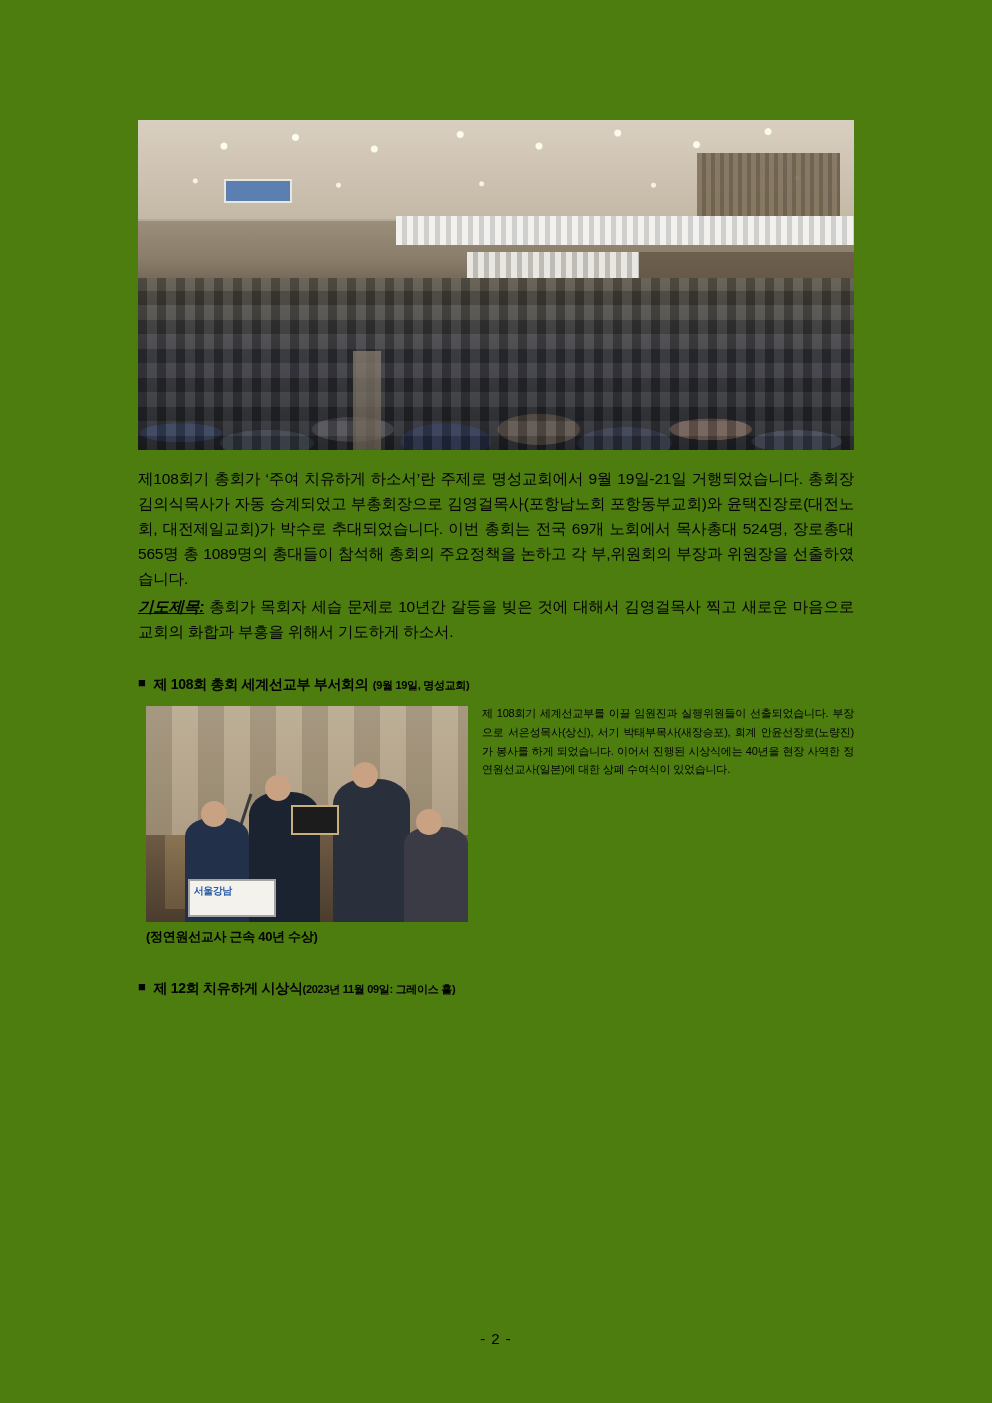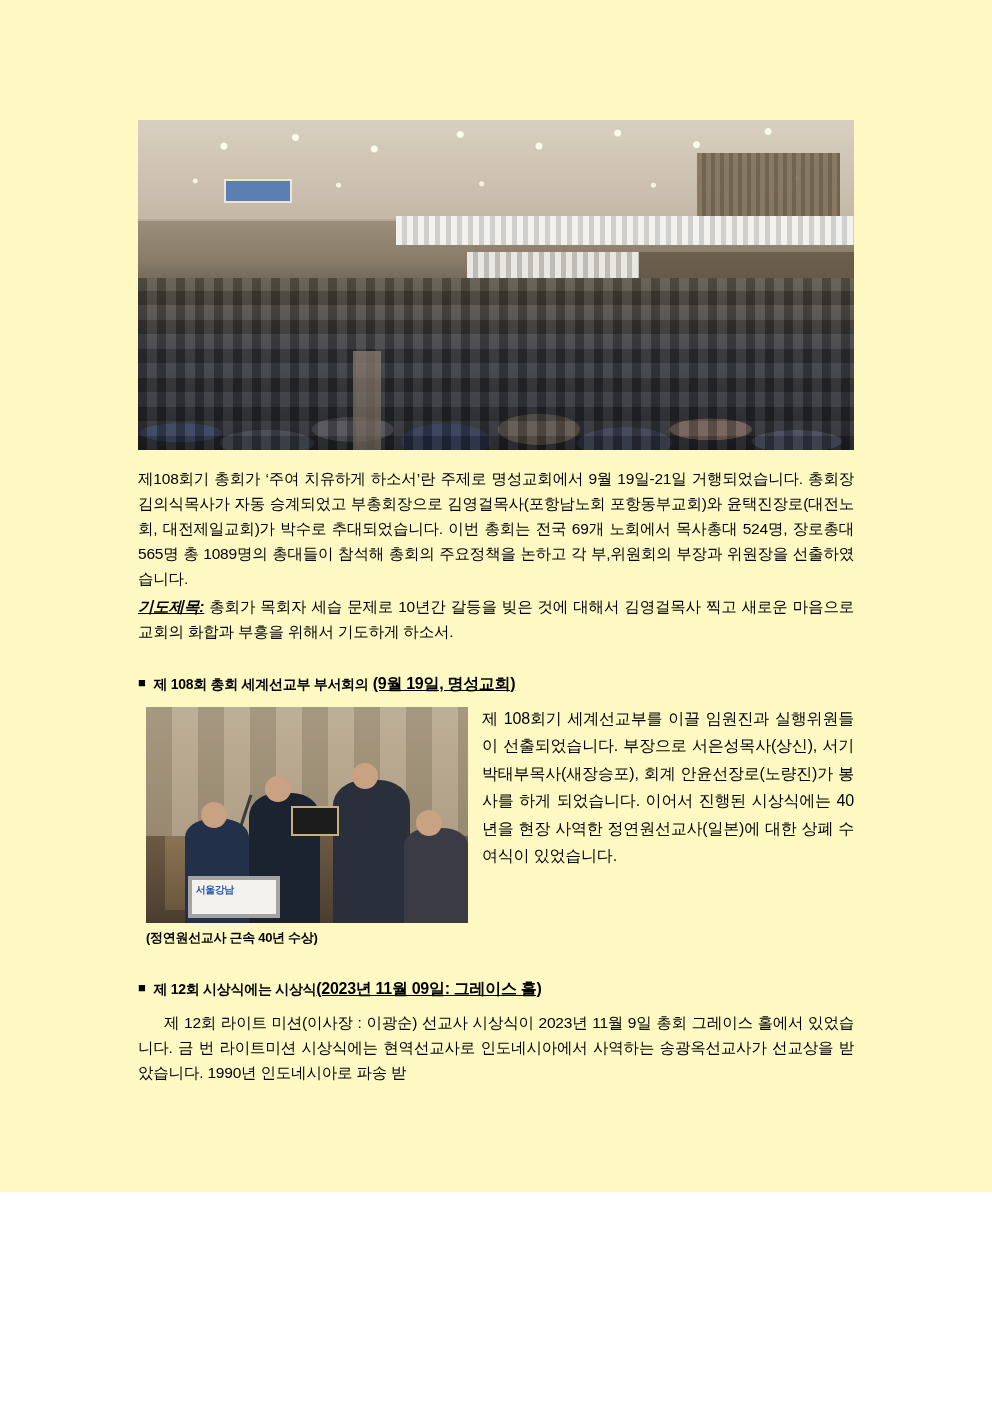--- a/index.html
+++ b/index.html
@@ -7,23 +7,23 @@
     padding: 0;
     background: #ffffff;
   }
   body {
     font-family: "Liberation Sans", sans-serif;
     color: #000000;
   }
   .page {
     position: relative;
     width: 992px;
-    height: 1192px;
+    height: 1403px;
     margin: 0 auto;
-    background: #fef9c3;
+    background: #4d7c0f;
     overflow: hidden;
   }
   .content {
     position: absolute;
     left: 138px;
     top: 120px;
     width: 716px;
   }
 
   
@@ -157,21 +157,21 @@
     letter-spacing: -0.3px;
     white-space: nowrap;
   }
   .sec-head .marker {
     display: inline-block;
     margin-right: 8px;
     font-size: 13px;
     vertical-align: 2px;
   }
   .sec-head .main { font-size: 14px; }
-  .sec-head .sub { font-size: 16px; font-weight: bold; text-decoration: underline; }
+  .sec-head .sub { font-size: 11px; font-weight: bold; }
 
   
   .figure-wrap {
     float: left;
     width: 322px;
     margin: 2px 14px 2px 8px;
   }
   .photo2 {
     position: relative;
     width: 322px;
@@ -192,21 +192,21 @@
     position: absolute; left: 0; bottom: 0; width: 100%; height: 40%;
     background: linear-gradient(180deg, #6d5a44 0%, #4b3d2e 100%);
   }
   .photo2 .podium {
     position: absolute; left: 6%; bottom: 6%; width: 26%; height: 34%;
     background: linear-gradient(180deg, #8a7354 0%, #6a573d 100%);
   }
   .photo2 .signboard {
     position: absolute; left: 13%; bottom: 2%; width: 26%; height: 16%;
     background: #f4f2ec;
-    border: 4px solid #a3a3a3;
+    border: 2px solid #a3a3a3;
   }
   .photo2 .signboard span {
     position: absolute; left: 4px; top: 3px;
     font-size: 10px; color: #2a5ba8; font-weight: bold;
     letter-spacing: -0.5px;
   }
   .photo2 .p1, .photo2 .p2, .photo2 .p3, .photo2 .p4 {
     position: absolute; bottom: 0;
     background: #1d2536;
     border-radius: 40% 40% 0 0 / 18% 18% 0 0;
@@ -237,21 +237,21 @@
   }
   .caption {
     text-align: left;
     font-size: 13px;
     font-weight: bold;
     margin-top: 6px;
     letter-spacing: -0.3px;
   }
 
   .float-para {
-    font-size: 16px;
+    font-size: 11px;
     line-height: 1.72;
     text-align: justify;
     letter-spacing: -0.2px;
     margin: 0;
   }
   .clearer { clear: both; height: 0; }
 
   .indent-para {
     font-size: 15.5px;
     line-height: 1.62;
@@ -321,21 +321,20 @@
       </div>
       <div class="caption">(정연원선교사 근속 40년 수상)</div>
     </div>
 
     <p class="float-para">제 108회기 세계선교부를 이끌 임원진과 실행위원들이 선출되었습니다. 부장으로 서은성목사(상신), 서기 박태부목사(새장승포), 회계 안윤선장로(노량진)가 봉사를 하게 되었습니다. 이어서 진행된 시상식에는 40년을 현장 사역한 정연원선교사(일본)에 대한 상폐 수여식이 있었습니다.</p>
 
     <div class="clearer"></div>
 
 
     <div class="sec-head">
-      <span class="marker">■</span><span class="main">제 12회 시상식에는 시상식</span><span class="sub">(2023년 11월 09일: 그레이스 홀)</span>
+      <span class="marker">■</span><span class="main">제 12회 치유하게 시상식</span><span class="sub">(2023년 11월 09일: 그레이스 홀)</span>
     </div>
 
-    <p class="indent-para">제 12회 라이트 미션(이사장 : 이광순) 선교사 시상식이 2023년 11월 9일 총회 그레이스 홀에서 있었습니다. 금 번 라이트미션 시상식에는 현역선교사로 인도네시아에서 사역하는 송광옥선교사가 선교상을 받았습니다. 1990년 인도네시아로 파송 받</p>
 
   </div>
 
   <div class="page-number">- 2 -</div>
 </div>
 
 </body></html>

